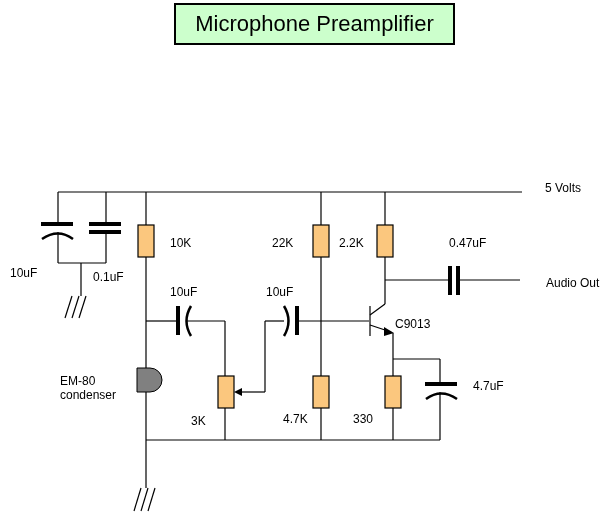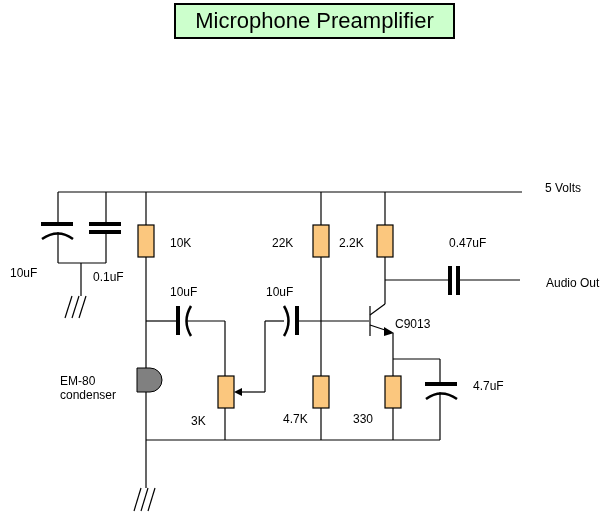--- a/index.html
+++ b/index.html
@@ -1,17 +1,17 @@
 <!DOCTYPE html>
 <html><head>
 <meta charset="utf-8">
 <style>
   html, body { margin:0; padding:0; background:#ffffff; }
   body { width:614px; height:513px; position:relative; overflow:hidden; font-family:"Liberation Sans", sans-serif; }
-  #title-box { position:absolute; left:174px; top:3px; width:281px; height:36px; box-sizing:border-box;
+  #title-box { position:absolute; left:174px; top:3px; width:281px; height:42px; box-sizing:border-box;
     background:#ccffcc; border:2px solid #000; display:flex; align-items:center; justify-content:center;
     font-size:22px; color:#000; }
   svg { position:absolute; left:0; top:0; }
   .lbl { font-family:"Liberation Sans", sans-serif; font-size:12px; fill:#000; }
   .wire { stroke:#000; stroke-width:1.2; fill:none; }
   .res { fill:#fbc77e; stroke:#000; stroke-width:1.2; }
   .plate { stroke:#000; stroke-width:4; fill:none; }
   .curve { stroke:#000; stroke-width:2.5; fill:none; }
 </style>
 </head>

